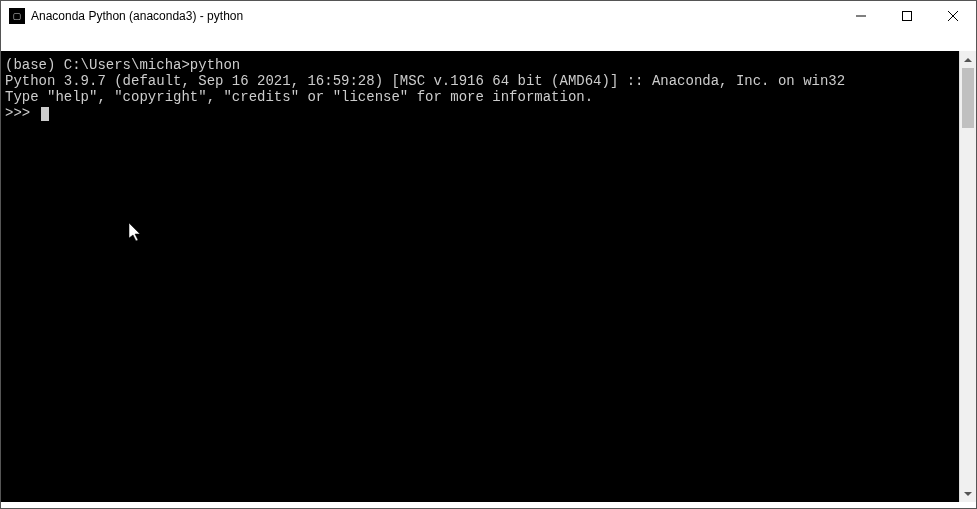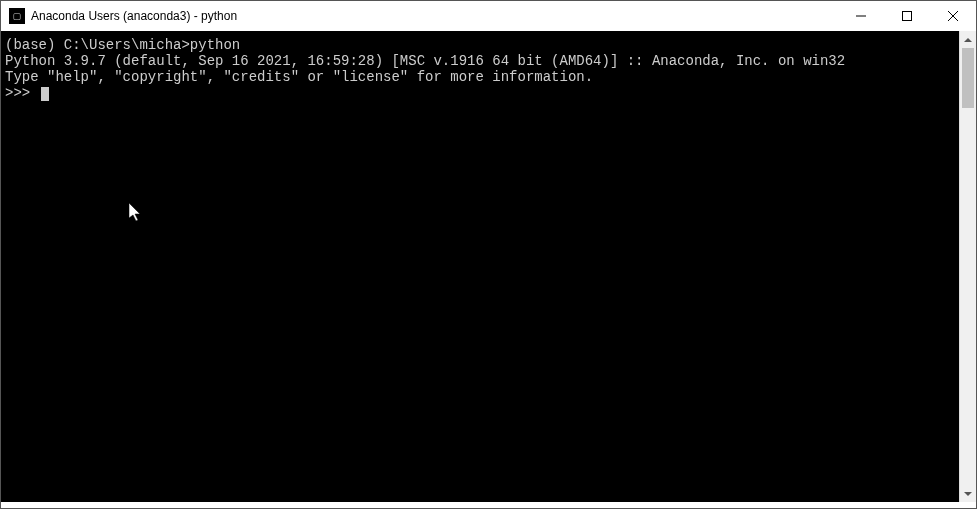--- a/index.html
+++ b/index.html
@@ -63,20 +63,21 @@
     }
     .win-btn svg {
       width: 10px;
       height: 10px;
     }
     .terminal-area {
       flex: 1;
       background: #000;
       position: relative;
       display: flex;
+      margin-top: 20px;
     }
     .terminal-content {
       flex: 1;
       padding: 6px 4px;
       color: #ccc;
       font-size: 14px;
       line-height: 16px;
       white-space: pre;
       font-family: Consolas, 'Courier New', monospace;
     }
@@ -133,21 +134,21 @@
     }
   </style>
 </head>
 <body>
 
 <div class="window">
   <div class="titlebar">
     <div class="titlebar-icon">
       <span>▢</span>
     </div>
-    <div class="titlebar-title">Anaconda Users (anaconda3) - python</div>
+    <div class="titlebar-title">Anaconda Python (anaconda3) - python</div>
     <div class="window-controls">
       <div class="win-btn">
         <svg viewBox="0 0 10 10">
             <line x1="0" y1="5" x2="10" y2="5" stroke="#000" stroke-width="1"></line>
           </svg>
       </div>
       <div class="win-btn">
         <svg viewBox="0 0 10 10">
             <rect x="0.5" y="0.5" width="9" height="9" fill="none" stroke="#000" stroke-width="1"></rect>
           </svg>

